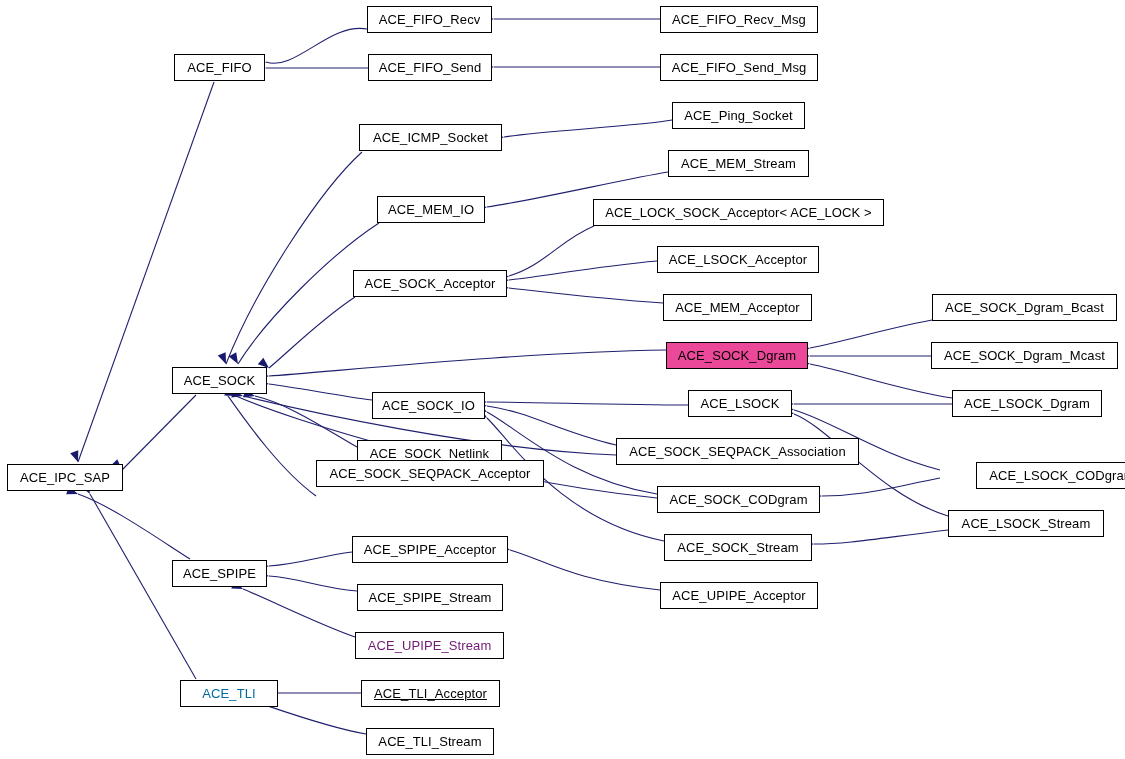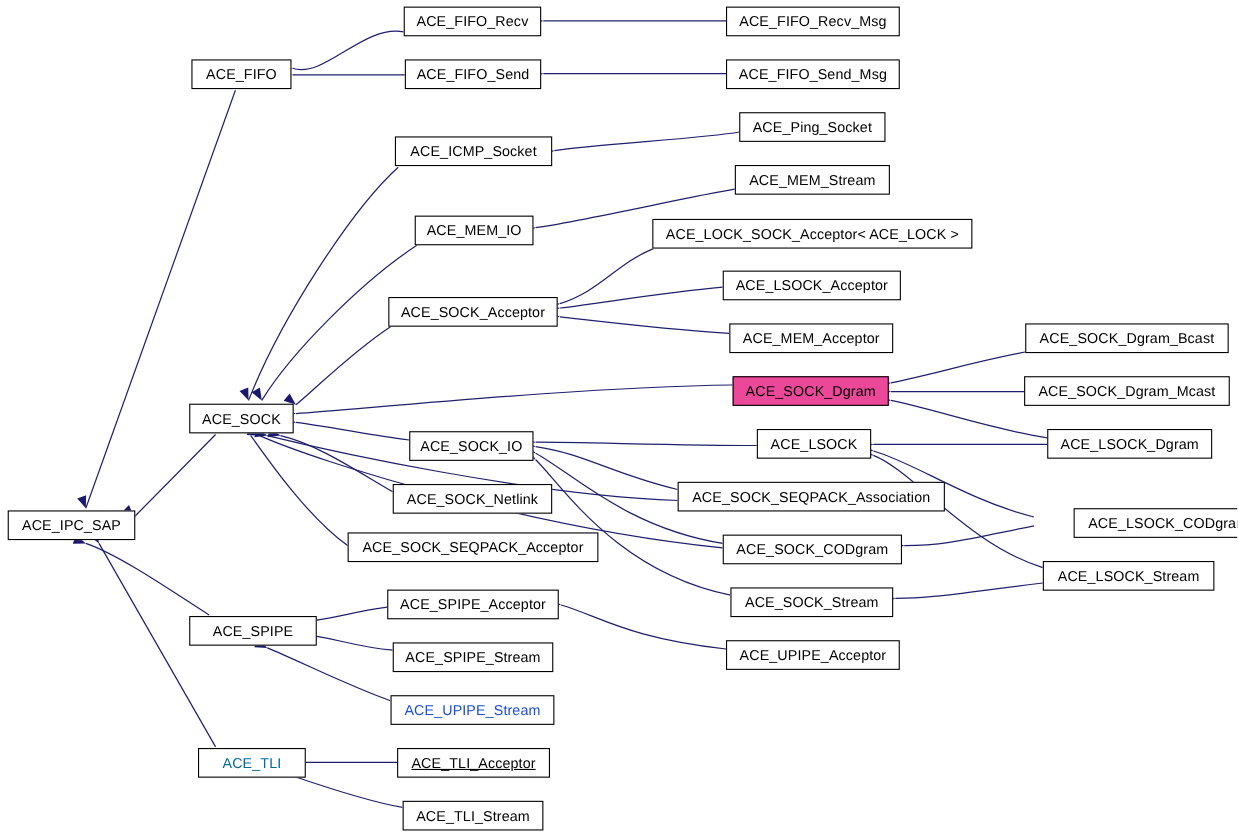--- a/index.html
+++ b/index.html
@@ -246,42 +246,42 @@
       </div>
       <div class="node" title="ACE_LSOCK_CODgram" style="left: 940px; top: 462px; width: 172px; height: 27px; border-color: rgb(0, 0, 0); background: rgb(255, 255, 255); color: rgb(0, 0, 0); margin-left: 36px;">
         <span>ACE_LSOCK_CODgram</span>
       </div>
       <div class="node" title="ACE_IPC_SAP" style="left: 7px; top: 464px; width: 116px; height: 27px; border-color: rgb(0, 0, 0); background: rgb(255, 255, 255); color: rgb(0, 0, 0);">
         <span>ACE_IPC_SAP</span>
       </div>
       <div class="node" title="ACE_SOCK_CODgram" style="left: 657px; top: 486px; width: 163px; height: 27px; border-color: rgb(0, 0, 0); background: rgb(255, 255, 255); color: rgb(0, 0, 0);">
         <span>ACE_SOCK_CODgram</span>
       </div>
-      <div class="node" title="ACE_SOCK_SEQPACK_Acceptor" style="left: 316px; top: 484px; width: 228px; height: 27px; border-color: rgb(0, 0, 0); background: rgb(255, 255, 255); color: rgb(0, 0, 0); justify-content: center;">
+      <div class="node" title="ACE_SOCK_SEQPACK_Acceptor" style="left: 316px; top: 460px; width: 228px; height: 27px; border-color: rgb(0, 0, 0); background: rgb(255, 255, 255); color: rgb(0, 0, 0); justify-content: center;">
         <span>ACE_SOCK_SEQPACK_Acceptor</span>
       </div>
       <div class="node" title="ACE_LSOCK_Stream" style="left: 948px; top: 510px; width: 156px; height: 27px; border-color: rgb(0, 0, 0); background: rgb(255, 255, 255); color: rgb(0, 0, 0);">
         <span>ACE_LSOCK_Stream</span>
       </div>
       <div class="node" title="ACE_SOCK_Stream" style="left: 664px; top: 534px; width: 148px; height: 27px; border-color: rgb(0, 0, 0); background: rgb(255, 255, 255); color: rgb(0, 0, 0);">
         <span>ACE_SOCK_Stream</span>
       </div>
       <div class="node" title="ACE_SPIPE_Acceptor" style="left: 352px; top: 536px; width: 156px; height: 27px; border-color: rgb(0, 0, 0); background: rgb(255, 255, 255); color: rgb(0, 0, 0);">
         <span>ACE_SPIPE_Acceptor</span>
       </div>
-      <div class="node" title="ACE_SPIPE" style="left: 172px; top: 560px; width: 116px; height: 27px; border-color: rgb(0, 0, 0); background: rgb(255, 255, 255); color: rgb(0, 0, 0);">
+      <div class="node" title="ACE_SPIPE" style="left: 172px; top: 560px; width: 95px; height: 27px; border-color: rgb(0, 0, 0); background: rgb(255, 255, 255); color: rgb(0, 0, 0);">
         <span>ACE_SPIPE</span>
       </div>
       <div class="node" title="ACE_UPIPE_Acceptor" style="left: 660px; top: 582px; width: 158px; height: 27px; border-color: rgb(0, 0, 0); background: rgb(255, 255, 255); color: rgb(0, 0, 0);">
         <span>ACE_UPIPE_Acceptor</span>
       </div>
       <div class="node" title="ACE_SPIPE_Stream" style="left: 357px; top: 584px; width: 146px; height: 27px; border-color: rgb(0, 0, 0); background: rgb(255, 255, 255); color: rgb(0, 0, 0);">
         <span>ACE_SPIPE_Stream</span>
       </div>
-      <div class="node" title="ACE_UPIPE_Stream" style="left: 355px; top: 632px; width: 149px; height: 27px; border-color: rgb(0, 0, 0); background: rgb(255, 255, 255); color: #1d4ed8;">
+      <div class="node" title="ACE_UPIPE_Stream" style="left: 355px; top: 632px; width: 149px; height: 27px; border-color: rgb(0, 0, 0); background: rgb(255, 255, 255); color: #701a75;">
         <span>ACE_UPIPE_Stream</span>
       </div>
       <div class="node" title="ACE_TLI" style="left: 180px; top: 680px; width: 98px; height: 27px; border-color: rgb(0, 0, 0); background: rgb(255, 255, 255); color: #0369a1;">
         <span>ACE_TLI</span>
       </div>
       <div class="node" title="ACE_TLI_Acceptor" style="left: 361px; top: 680px; width: 139px; height: 27px; border-color: rgb(0, 0, 0); background: rgb(255, 255, 255); color: rgb(0, 0, 0); text-decoration: underline;">
         <span>ACE_TLI_Acceptor</span>
       </div>
       <div class="node" title="ACE_TLI_Stream" style="left: 366px; top: 728px; width: 128px; height: 27px; border-color: rgb(0, 0, 0); background: rgb(255, 255, 255); color: rgb(0, 0, 0);">
         <span>ACE_TLI_Stream</span>

